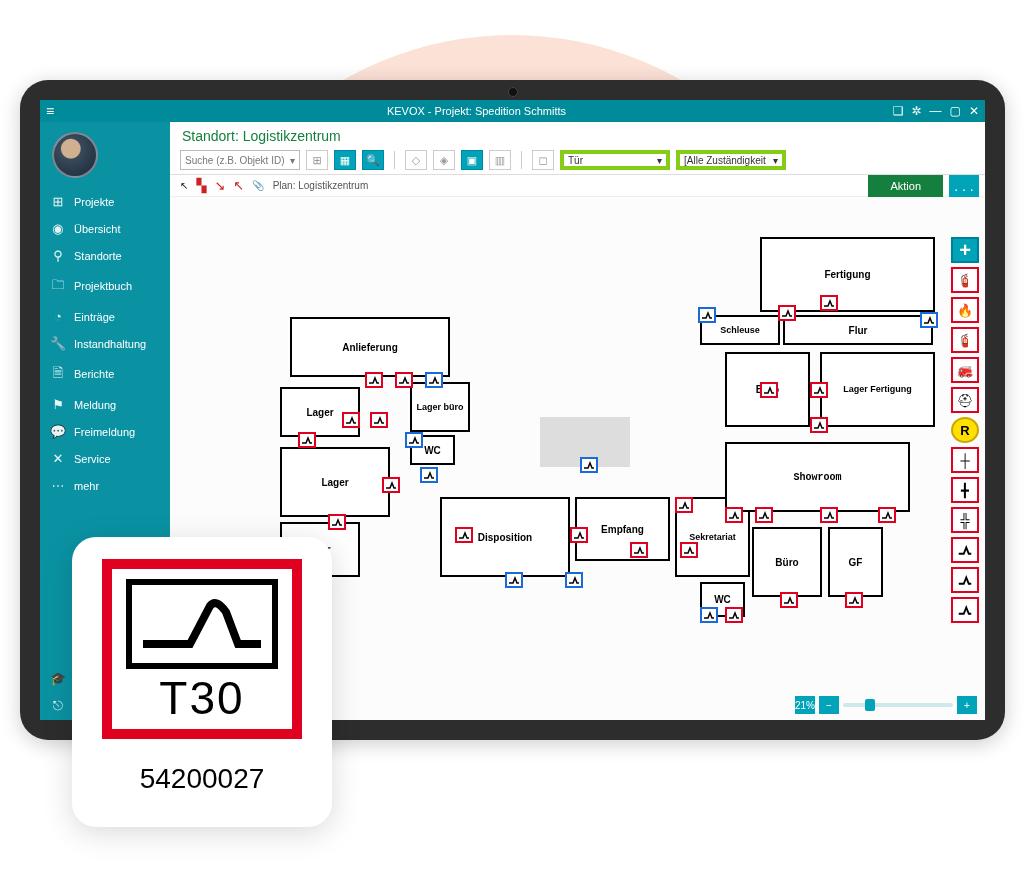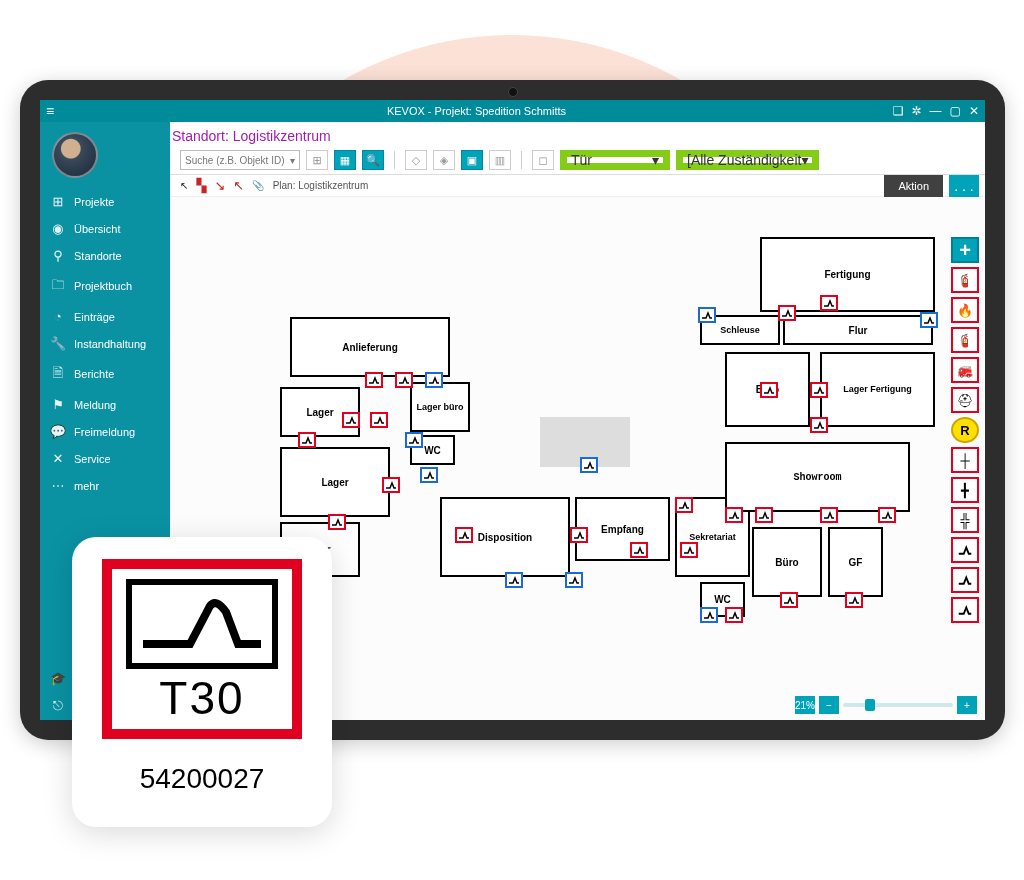--- a/index.html
+++ b/index.html
@@ -89,23 +89,23 @@
     display: flex; align-items: center;
     padding: 6px 10px;
     gap: 8px;
     cursor: pointer;
   }
   .side-icon { width: 16px; text-align: center; font-size: 13px; opacity: .9; }
   .sidebar .spacer { flex: 1; }
   
   .main { flex: 1; display: flex; flex-direction: column; min-width: 0; background:#fff; }
   .header-row {
-    padding: 6px 2px 2px;
+    padding: 6px 12px 2px;
     font-size: 14px;
-    color: #a21caf;
+    color: #15803d;
   }
   .toolbar {
     display: flex; align-items: center;
     padding: 4px 10px;
     gap: 6px;
     border-bottom: 1px solid #ddd;
   }
   .search-box {
     font-size: 10px;
     width: 120px;
@@ -120,39 +120,39 @@
     width: 22px; height: 20px;
     background: #00a3b8;
     color: #fff;
     display: inline-flex; align-items:center; justify-content:center;
     font-size: 11px;
     border:1px solid #0089a0;
   }
   .tb-btn.outline { background:#fff; color:#999; border:1px solid #ccc; }
   .tb-sep { width:1px; height:18px; background:#ccc; margin: 0 4px; }
   .select {
-    height:20px; font-size:14px; border:7px solid #84cc16;
+    height:20px; font-size:10px; border:4px solid #84cc16;
     padding: 0 4px; background:#fff; color:#333;
     display:flex; align-items:center; justify-content:space-between;
     min-width: 110px;
   }
   .plan-toolbar {
     display:flex; align-items:center;
     padding: 3px 10px;
     gap:8px;
     font-size: 10px;
     color:#444;
     border-bottom:1px solid #eee;
     position: relative;
   }
   .plan-toolbar .tool { font-size:13px; color:#c22; }
   .plan-toolbar .label-cell { color:#555; }
   .action-btn {
-    background:#404040; color:#fff;
-    padding: 3px 14px;
+    background:#15803d; color:#fff;
+    padding: 3px 22px;
     font-size:11px;
     border:none;
   }
   .more-btn {
     background:#00a3b8; color:#fff;
     width:30px; height:22px;
     display:flex; align-items:center; justify-content:center;
     font-size:14px;
   }
   .plan-toolbar .rightgrp { position:absolute; right:6px; display:flex; gap:6px; }

